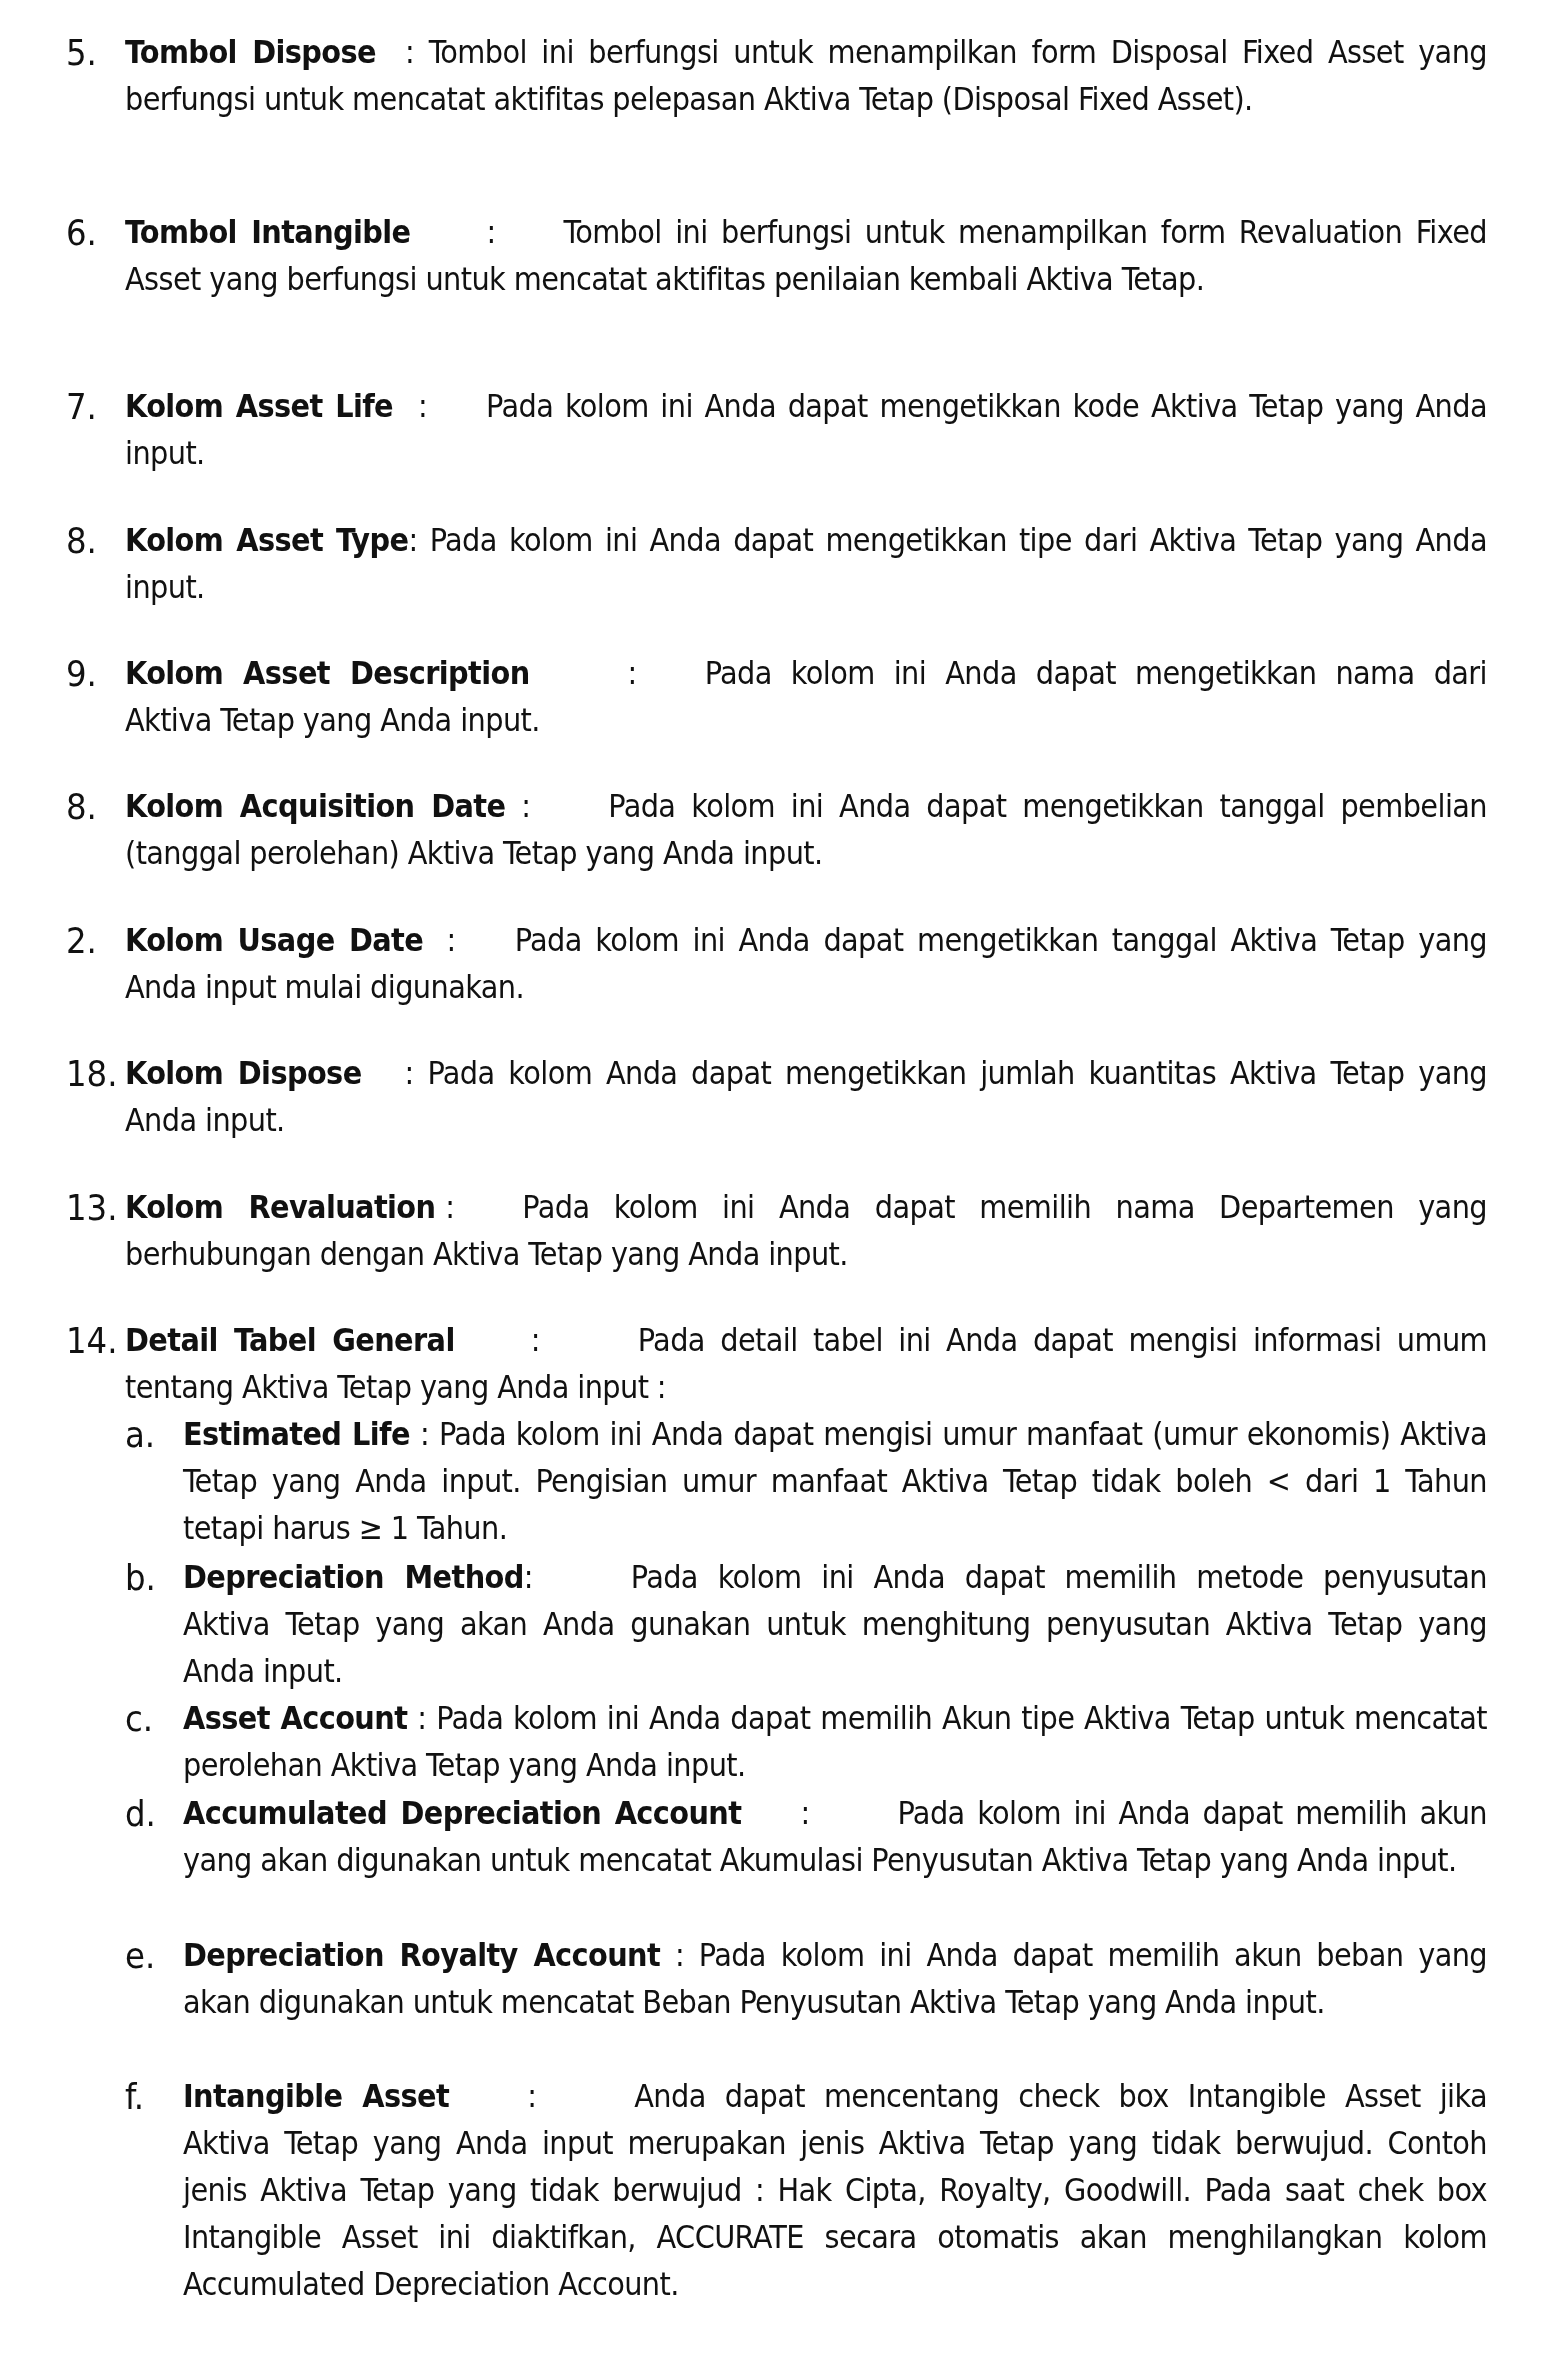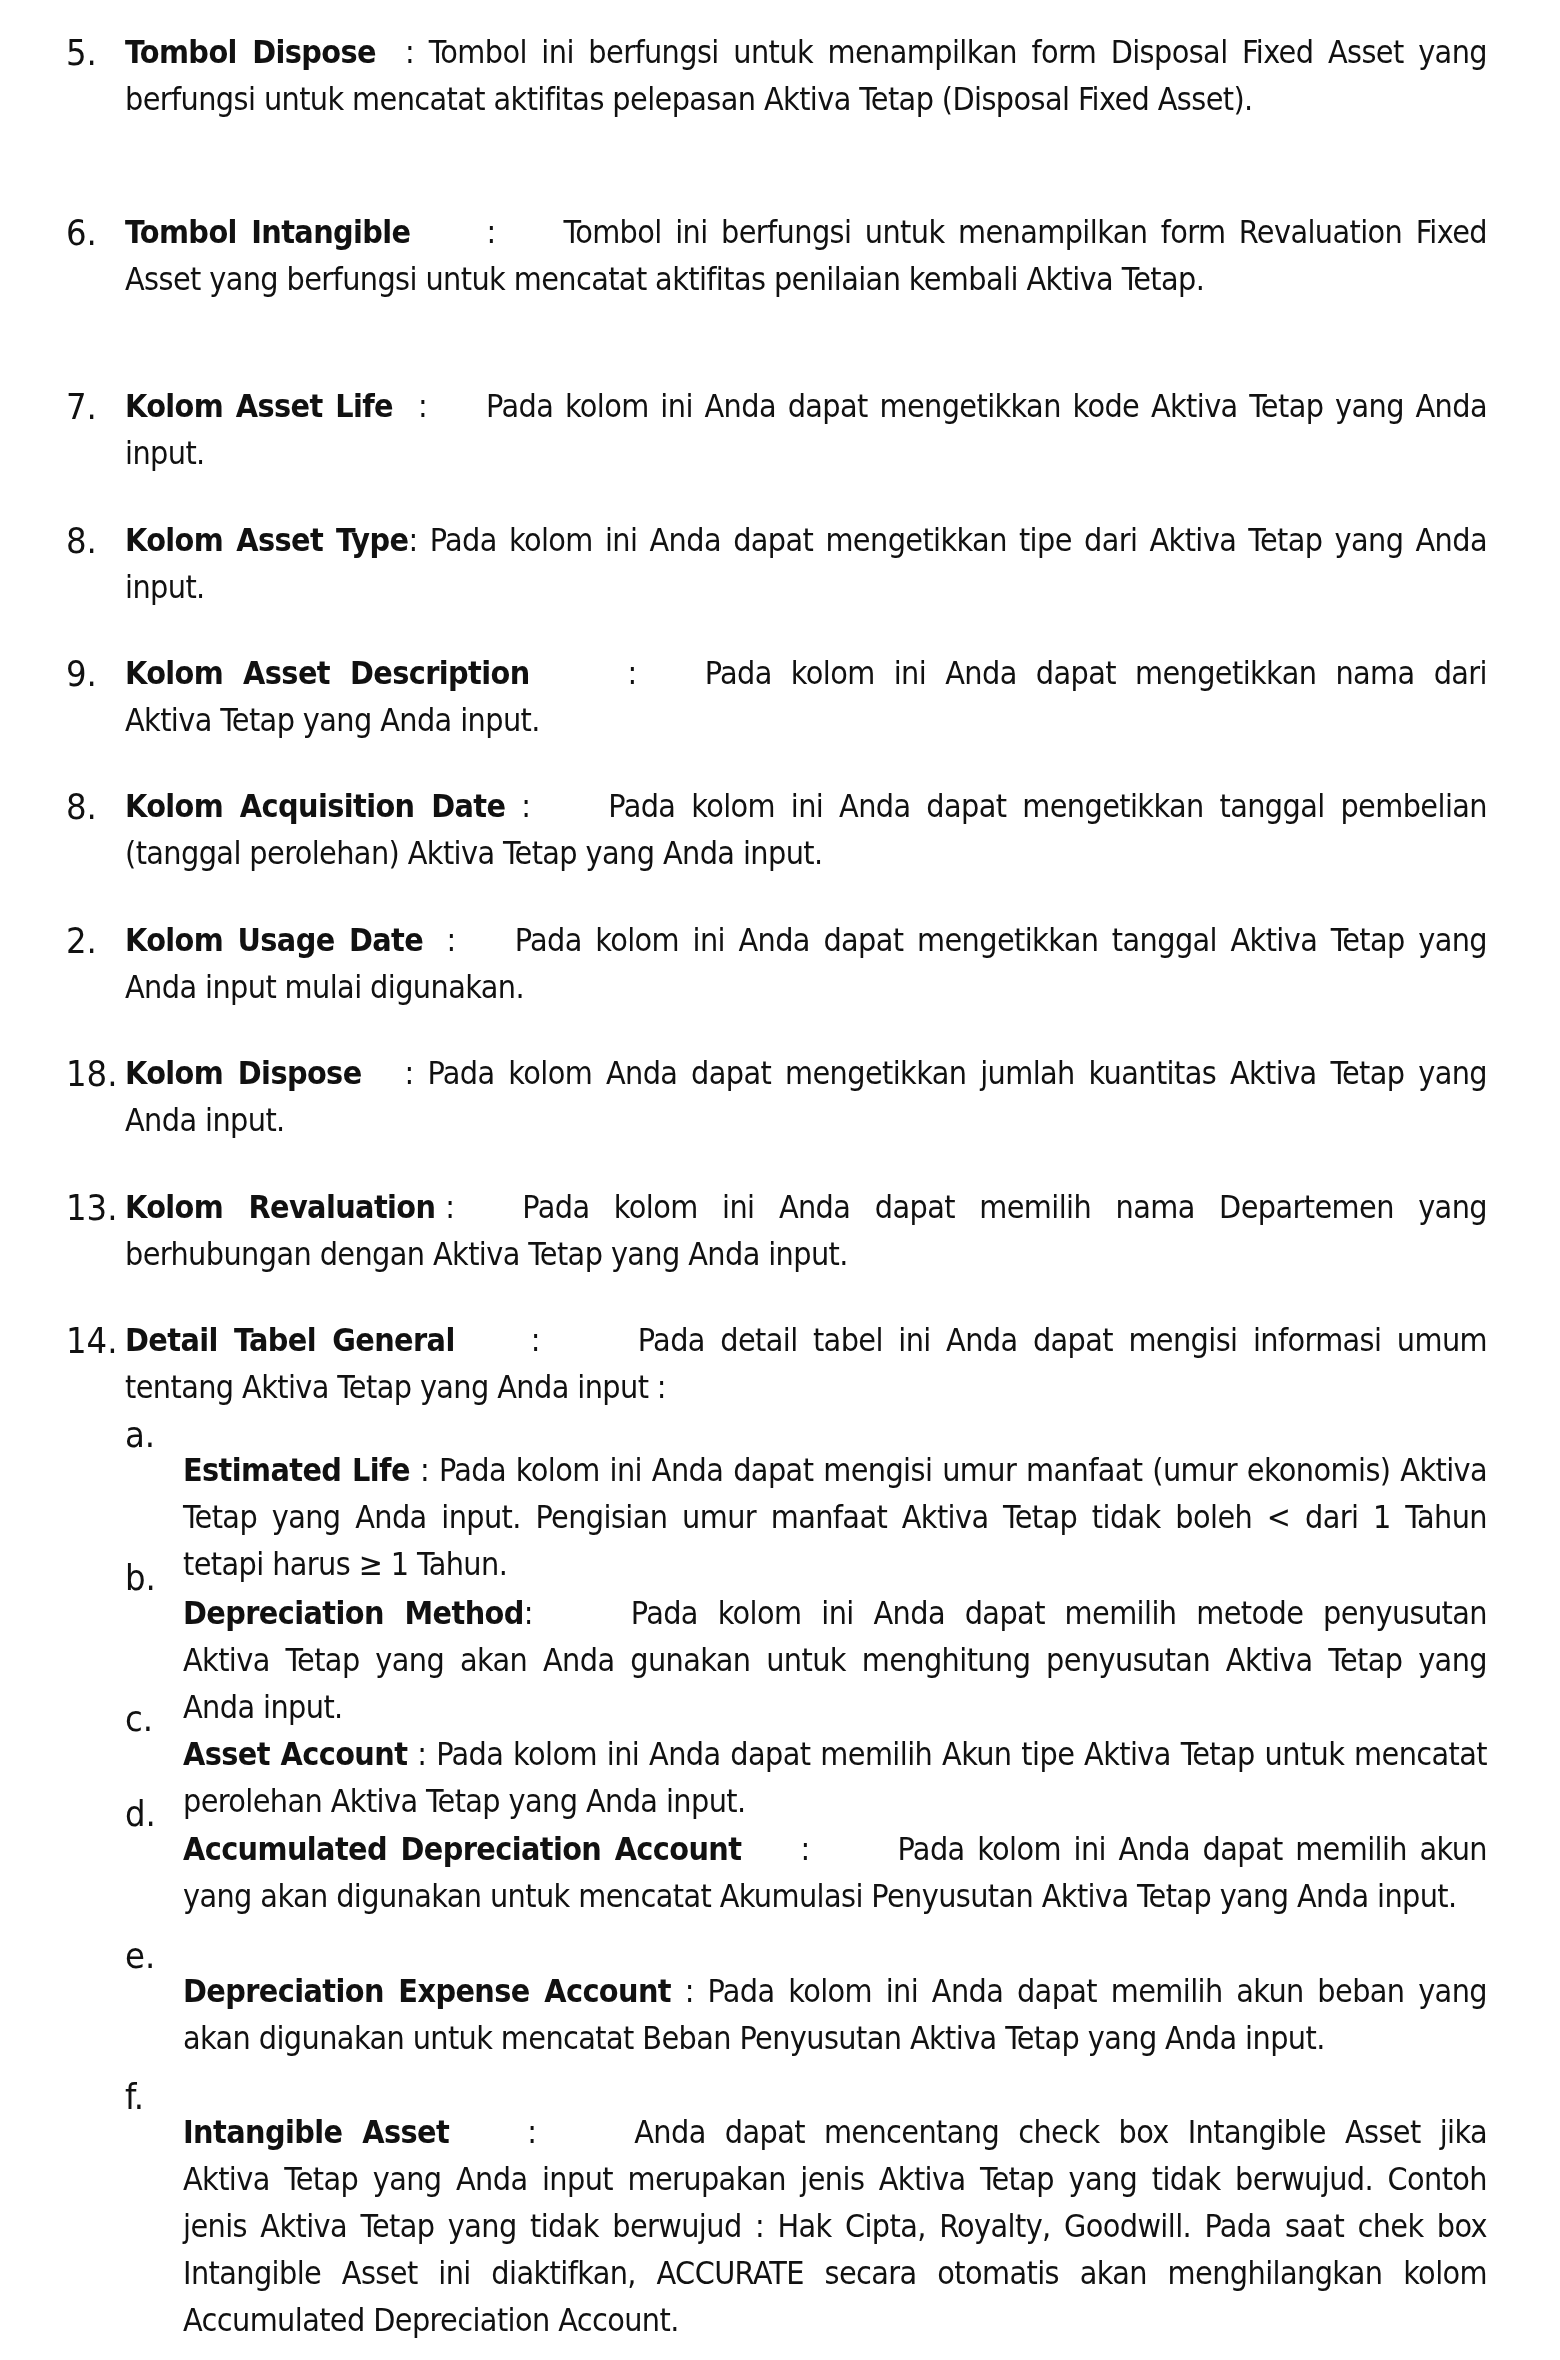--- a/index.html
+++ b/index.html
@@ -5,21 +5,21 @@
   html, body { margin: 0; padding: 0; background: #ffffff; }
   body { width: 1560px; height: 2360px; position: relative; overflow: hidden;
          font-family: "DejaVu Sans Condensed", "DejaVu Sans", "Liberation Sans", sans-serif; color: #111; }
   .page { position: absolute; left: 0; top: 0; width: 1560px; height: 2360px; }
   .item { position: absolute; left: 0; width: 1560px; }
   .num { position: absolute; left: 66px; font-size: 36px; line-height: 47px; }
   .body { position: absolute; left: 125px; width: 1362px; font-size: 32px; line-height: 47px;
           text-align: justify; text-align-last: left; letter-spacing: -0.6px; }
   .term { font-weight: bold; }
   .sub .num { left: 125px; }
-  .sub .body { left: 183px; width: 1304px; margin-top: 36px; }
+  .sub .body { left: 183px; width: 1304px; }
   .tab { display: inline-block; }
 </style>
 </head>
 <body>
 
 <div class="page">
 
   <div class="item" style="top:29px">
     <span class="num">5.</span>
     <div class="body"><span class="term">Tombol Dispose</span><span class="tab" style="width:29px"></span><span>:</span> <span>Tombol ini berfungsi untuk menampilkan form Disposal Fixed Asset yang berfungsi untuk mencatat aktifitas pelepasan Aktiva Tetap (Disposal Fixed Asset).</span></div>
@@ -85,21 +85,21 @@
     <div class="body"><span class="term">Asset Account</span> <span>:</span> <span>Pada kolom ini Anda dapat memilih Akun tipe Aktiva Tetap untuk mencatat perolehan Aktiva Tetap yang Anda input.</span></div>
   </div>
 
   <div class="item sub" style="top:1790px">
     <span class="num">d.</span>
     <div class="body"><span class="term">Accumulated Depreciation Account</span><span class="tab" style="width:59px"></span><span>:</span><span class="tab" style="width:88px"></span><span>Pada kolom ini Anda dapat memilih akun yang akan digunakan untuk mencatat Akumulasi Penyusutan Aktiva Tetap yang Anda input.</span></div>
   </div>
 
   <div class="item sub" style="top:1932px">
     <span class="num">e.</span>
-    <div class="body"><span class="term">Depreciation Expense Account</span> <span>:</span> <span>Pada kolom ini Anda dapat memilih akun beban yang akan digunakan untuk mencatat Beban Penyusutan Aktiva Tetap yang Anda input.</span></div>
+    <div class="body"><span class="term">Depreciation Royalty Account</span> <span>:</span> <span>Pada kolom ini Anda dapat memilih akun beban yang akan digunakan untuk mencatat Beban Penyusutan Aktiva Tetap yang Anda input.</span></div>
   </div>
 
   <div class="item sub" style="top:2073px">
     <span class="num">f.</span>
     <div class="body"><span class="term">Intangible Asset</span><span class="tab" style="width:78px"></span><span>:</span><span class="tab" style="width:98px"></span><span>Anda dapat mencentang check box Intangible Asset jika Aktiva Tetap yang Anda input merupakan jenis Aktiva Tetap yang tidak berwujud. Contoh jenis Aktiva Tetap yang tidak berwujud : Hak Cipta, Royalty, Goodwill. Pada saat chek box Intangible Asset ini diaktifkan, ACCURATE secara otomatis akan menghilangkan kolom Accumulated Depreciation Account.</span></div>
   </div>
 
 </div>
 
 

